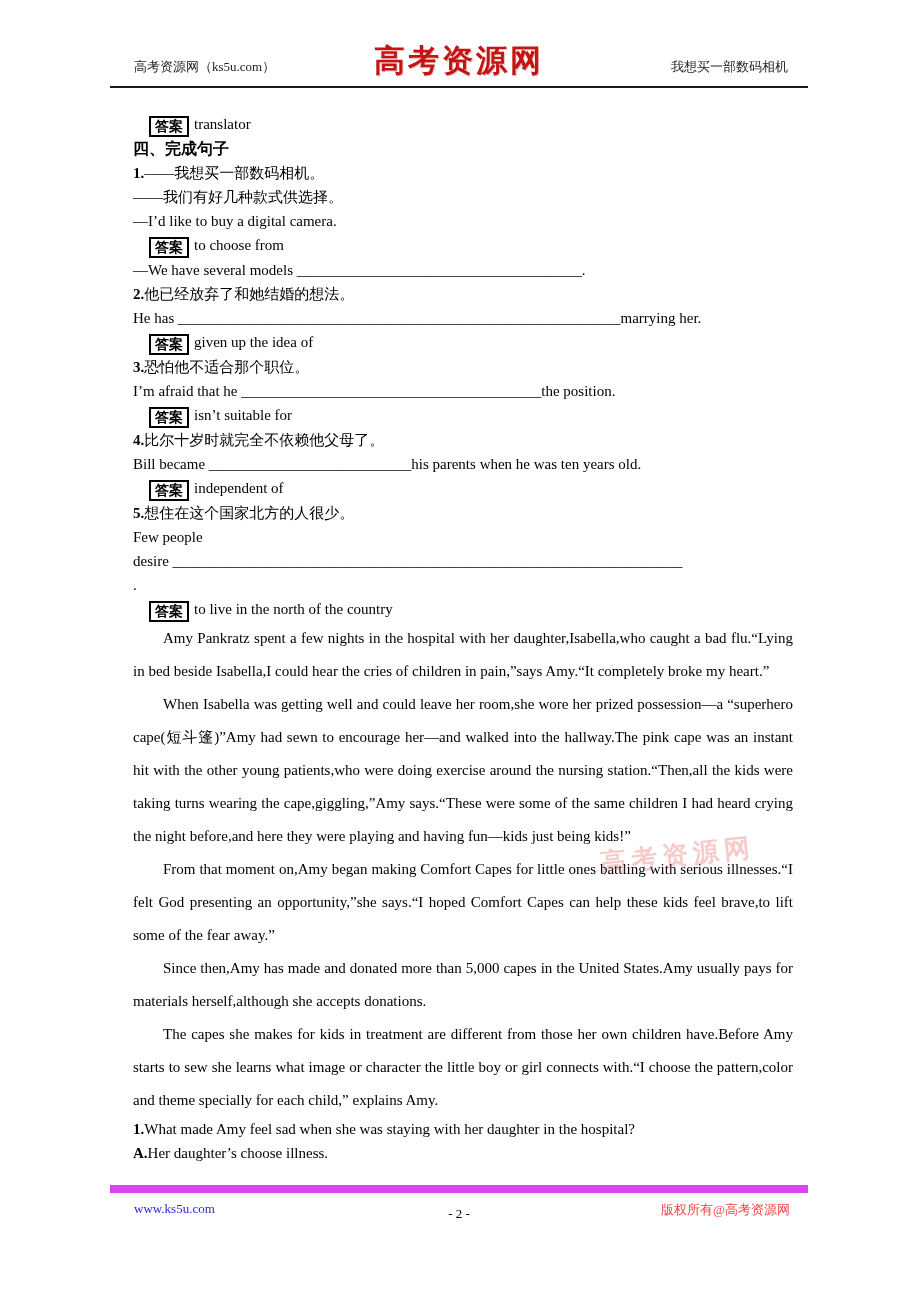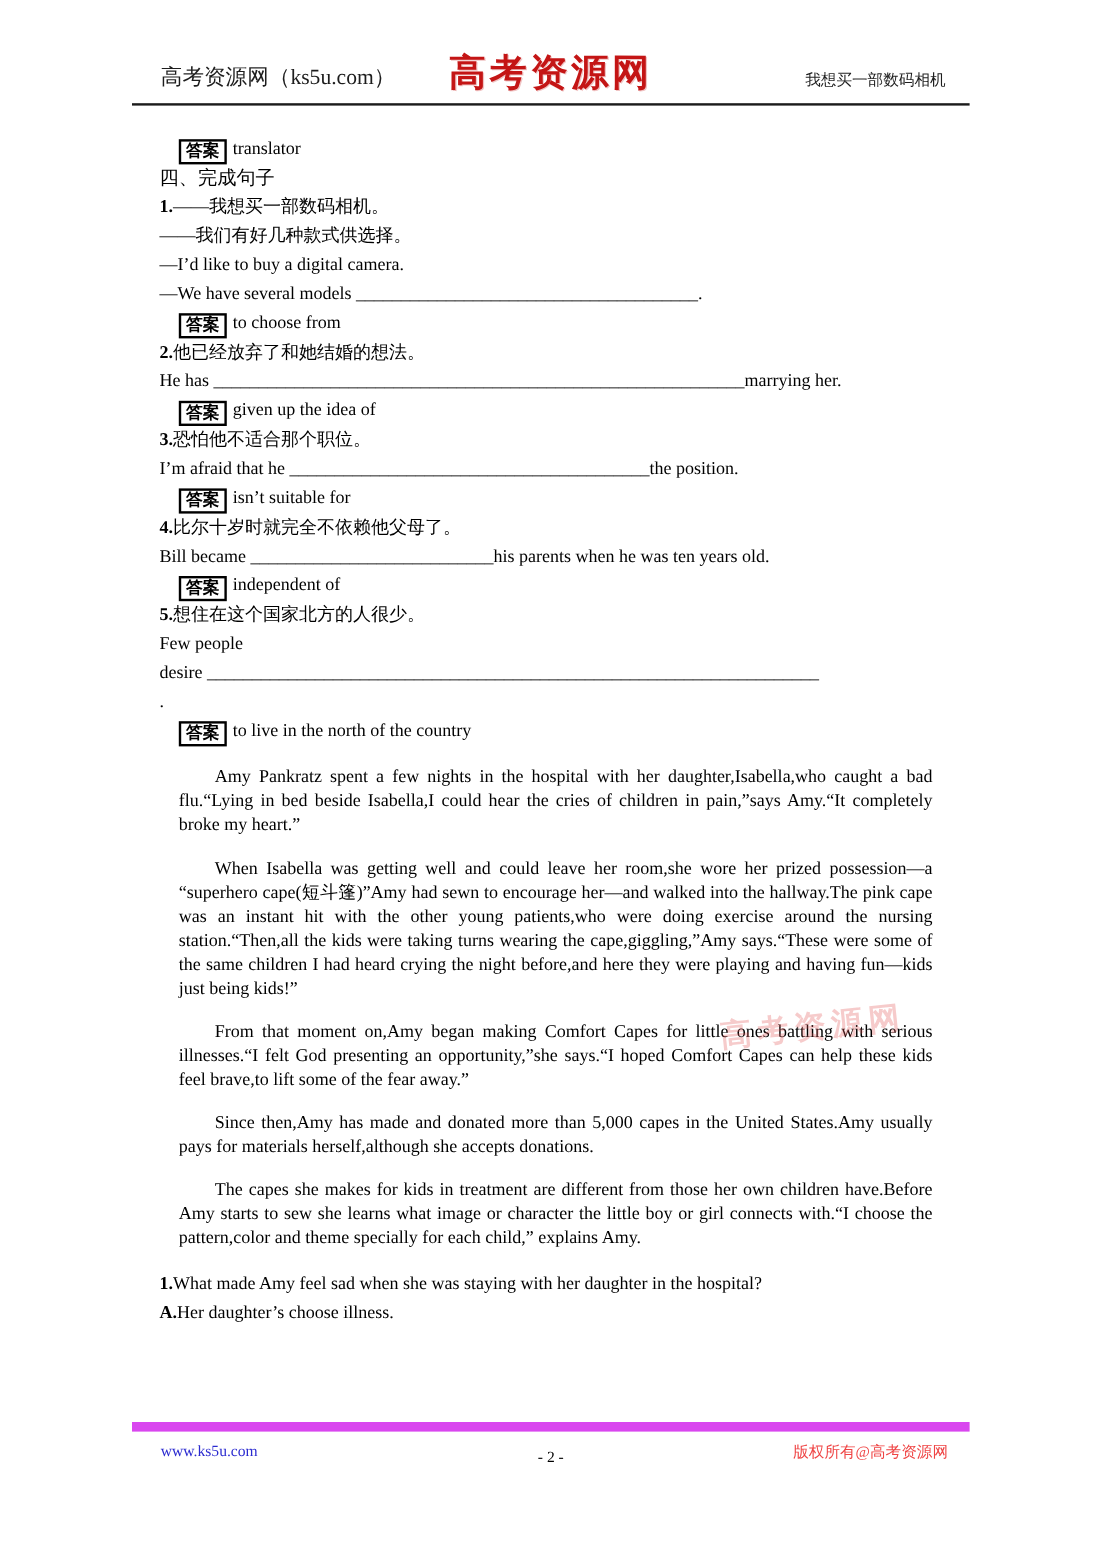--- a/index.html
+++ b/index.html
@@ -7,42 +7,42 @@
   .page {
     position:relative; width:920px; height:1302px; background:#fff;
     font-family:"Liberation Serif","DejaVu Serif",serif; color:#000;
     overflow:hidden;
   }
   
   .header {
     position:absolute; left:110px; top:40px; width:698px; height:48px;
     border-bottom:2px solid #1b1b1b;
   }
-  .header-left  { position:absolute; left:24px;  bottom:10px; font-size:18px; color:#1d1d1d; }
+  .header-left  { position:absolute; left:24px;  bottom:10px; font-size:13px; color:#1d1d1d; }
   .header-right { position:absolute; right:20px; bottom:10px; font-size:13px; color:#1d1d1d; }
   .logo {
     position:absolute; left:50%; transform:translateX(-50%); bottom:4px;
     font-size:31px; font-weight:bold; color:#c41515; letter-spacing:3px;
     text-shadow:1px 1px 0 rgba(196,21,21,0.25); white-space:nowrap;
   }
   
   .content {
     position:absolute; left:133px; top:112px; width:660px;
     font-size:15px; line-height:24px;
   }
   .line { min-height:24px; white-space:nowrap; }
-  .heading { font-weight:normal; font-size:16px; }
+  .heading { font-weight:bold; font-size:16px; }
   .qnum { font-weight:bold; }
   .answer-box {
     display:inline-block; border:2px solid #000; padding:0 4px;
     font-size:14px; font-weight:bold; line-height:17px;
     vertical-align:-2px; margin-right:5px;margin-left:16px;
   }
   .para {
-    margin:16px; text-indent:2em; text-align:justify; line-height:20px;
+    margin:0; text-indent:2em; text-align:justify; line-height:33px;
   }
   
   .watermark {
     position:absolute; left:600px; top:838px;
     font-size:26px; font-weight:bold; letter-spacing:5px;
     color:rgba(226,84,84,0.30); transform:rotate(-6deg);
     pointer-events:none; white-space:nowrap;
   }
   
   .footer {
@@ -70,24 +70,24 @@
       <span class="answer-box">答案</span><span>translator</span>
     </div>
 
     <div class="line heading">四、完成句子</div>
 
     <div class="line">
       <span class="qnum">1.</span><span>——我想买一部数码相机。</span>
     </div>
     <div class="line">——我们有好几种款式供选择。</div>
     <div class="line">—I’d like to buy a digital camera.</div>
-    <div class="line">—We have several models ______________________________________.</div>
     <div class="line">
       <span class="answer-box">答案</span><span>to choose from</span>
     </div>
+    <div class="line">—We have several models ______________________________________.</div>
 
     <div class="line">
       <span class="qnum">2.</span><span>他已经放弃了和她结婚的想法。</span>
     </div>
     <div class="line">He has ___________________________________________________________marrying her.</div>
     <div class="line">
       <span class="answer-box">答案</span><span>given up the idea of</span>
     </div>
 
     <div class="line">

